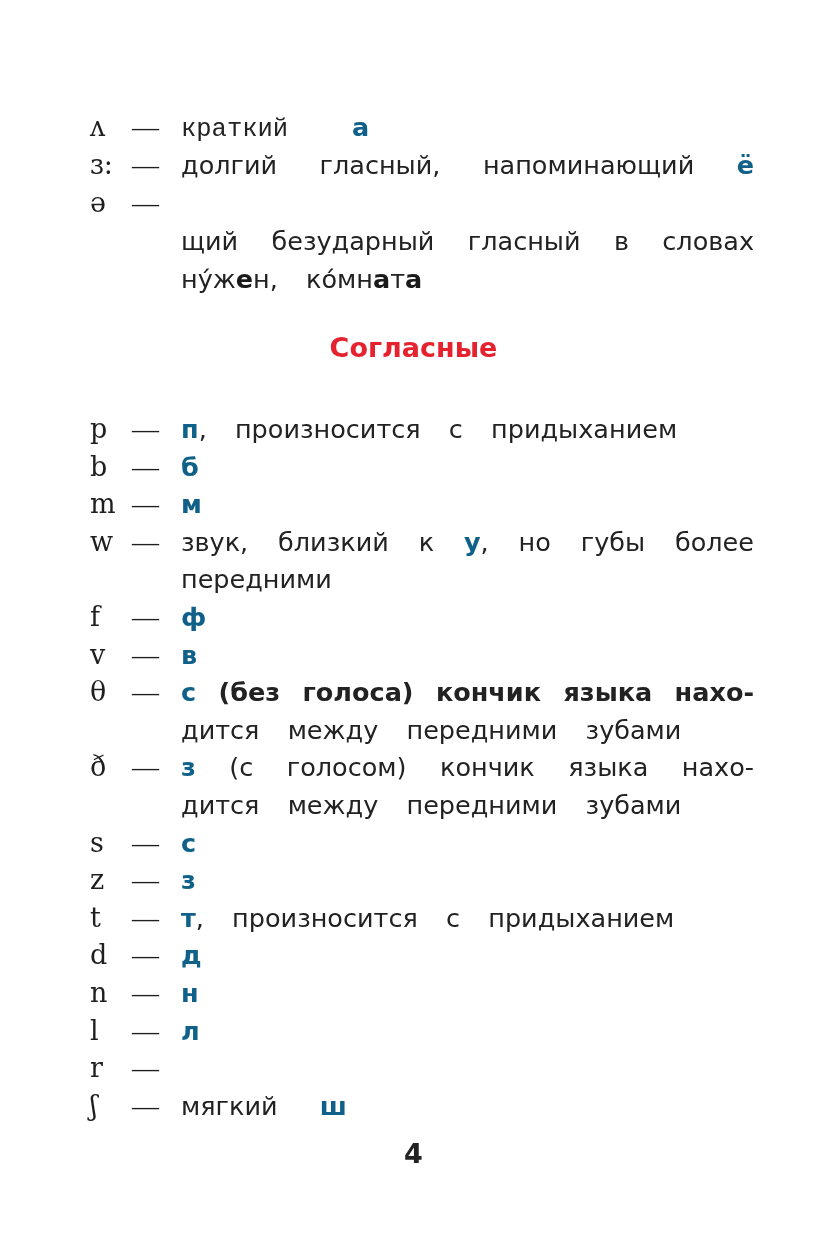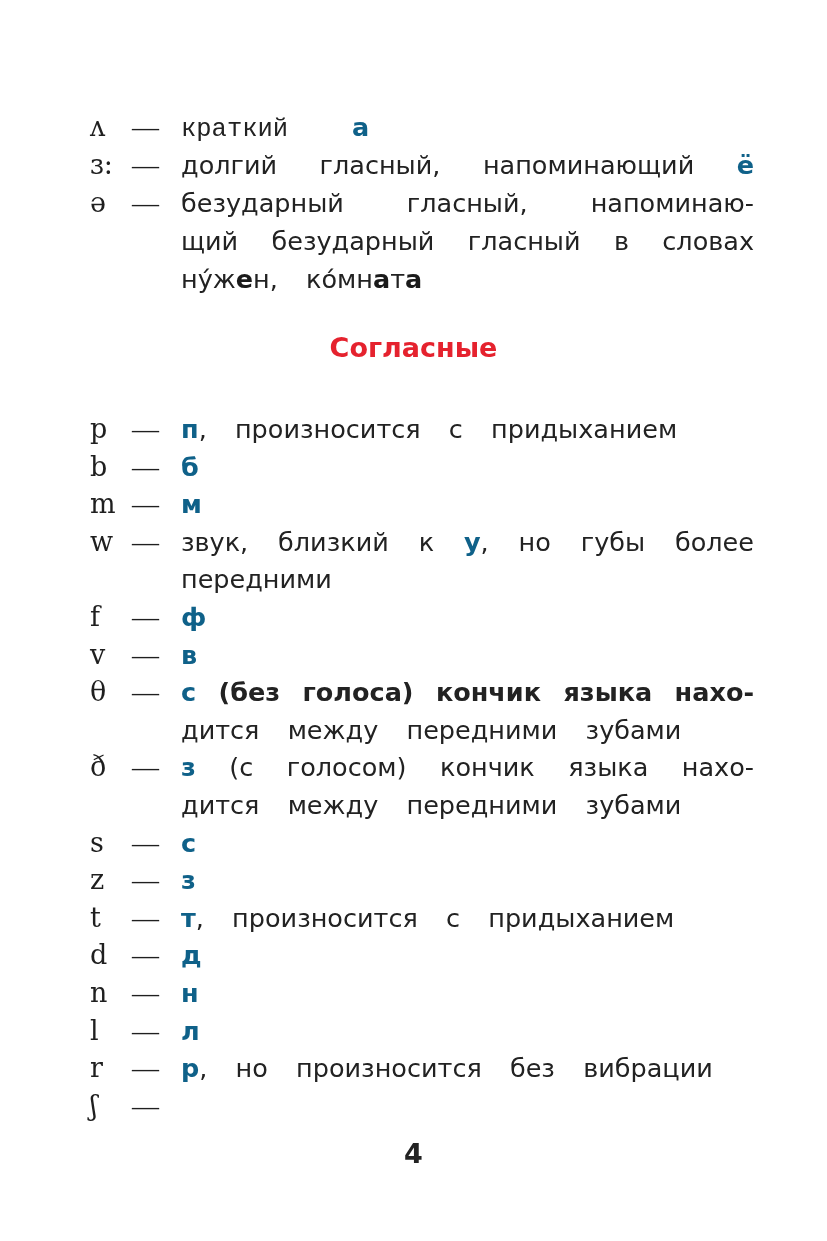--- a/index.html
+++ b/index.html
@@ -26,21 +26,20 @@
         <span class="desc"><span style="white-space: pre; font-family: Liberation Mono, monospace;">краткий   </span><span class="hl" style="white-space: pre;">а</span></span>
       </div>
       <div class="row" style="top: 146px;">
         <span class="ipa">ɜ:</span>
         <span class="dash">—</span>
         <span class="desc just"><span style="white-space: pre;">долгий гласный, напоминающий </span><span class="hl" style="white-space: pre;">ё</span></span>
       </div>
       <div class="row" style="top: 184px;">
         <span class="ipa">ə</span>
         <span class="dash">—</span>
-        <span class="desc just"><span style="white-space: pre;">безударный гласный, напоминаю-</span></span>
       </div>
       <div class="row" style="top: 222px;">
         <span class="ipa"></span>
         <span class="desc just"><span style="white-space: pre;">щий безударный гласный в словах</span></span>
       </div>
       <div class="row" style="top: 260px;">
         <span class="ipa"></span>
         <span class="desc"><span style="white-space: pre;">ну́ж</span><span class="b" style="white-space: pre;">е</span><span style="white-space: pre;">н,  ко́мн</span><span class="b" style="white-space: pre;">а</span><span style="white-space: pre;">т</span><span class="b" style="white-space: pre;">а</span></span>
       </div>
     </div>
@@ -124,21 +123,21 @@
         <span class="desc"><span class="hl" style="white-space: pre;">н</span></span>
       </div>
       <div class="row" style="top: 1011.6px;">
         <span class="ipa">l</span>
         <span class="dash">—</span>
         <span class="desc"><span class="hl" style="white-space: pre;">л</span></span>
       </div>
       <div class="row" style="top: 1049.2px;">
         <span class="ipa">r</span>
         <span class="dash">—</span>
-        <span class="desc"><span class="hl" style="white-space: pre;">р</span><span style="white-space: pre;">,  но  произносится  без  вибрации</span></span>
       </div>
       <div class="row" style="top: 1086.8px;">
         <span class="ipa">ʃ</span>
         <span class="dash">—</span>
+        <span class="desc"><span style="white-space: pre;">мягкий   </span><span class="hl" style="white-space: pre;">ш</span></span>
       </div>
     </div>
   <div class="pagenum">4</div>
 </div>
 
 </body></html>

